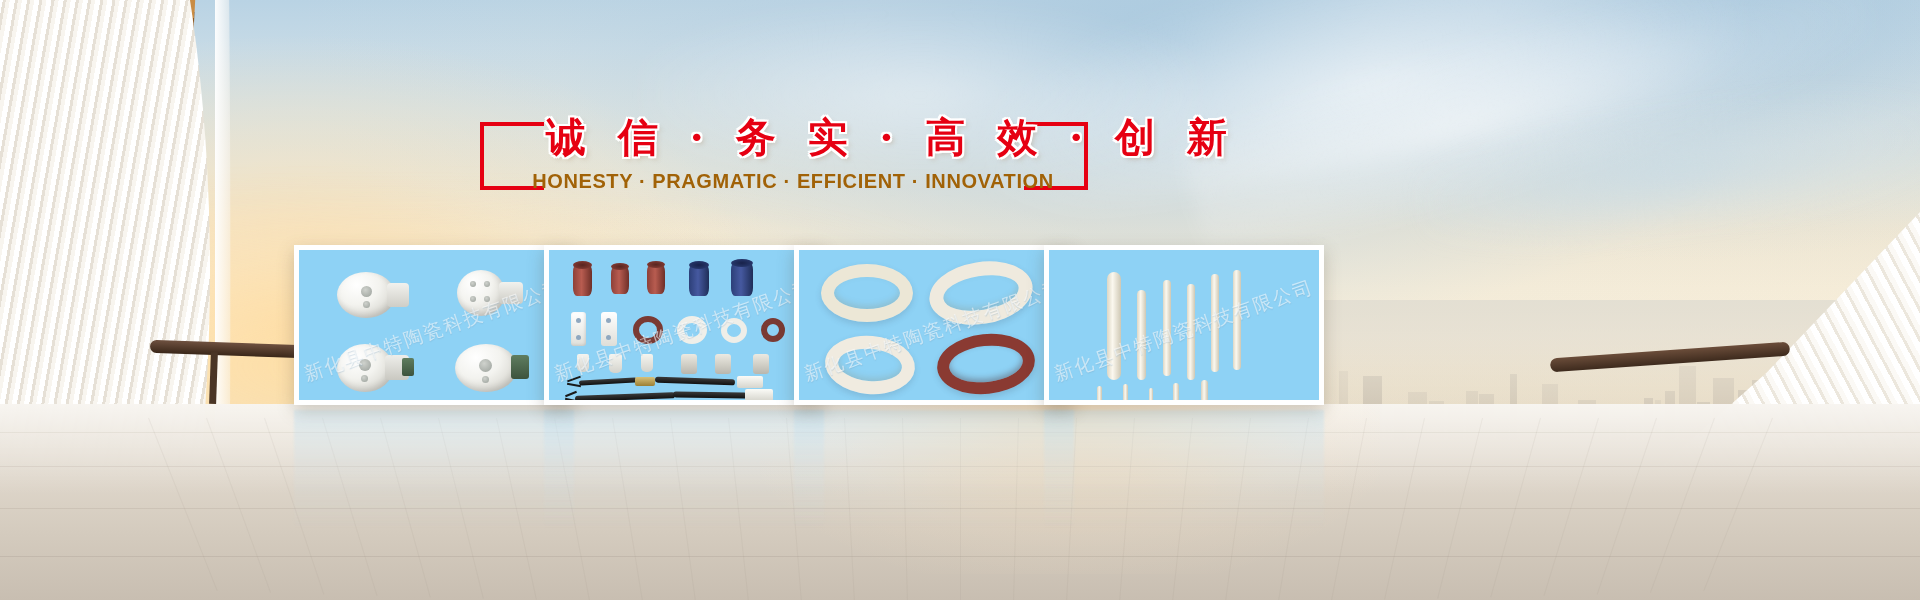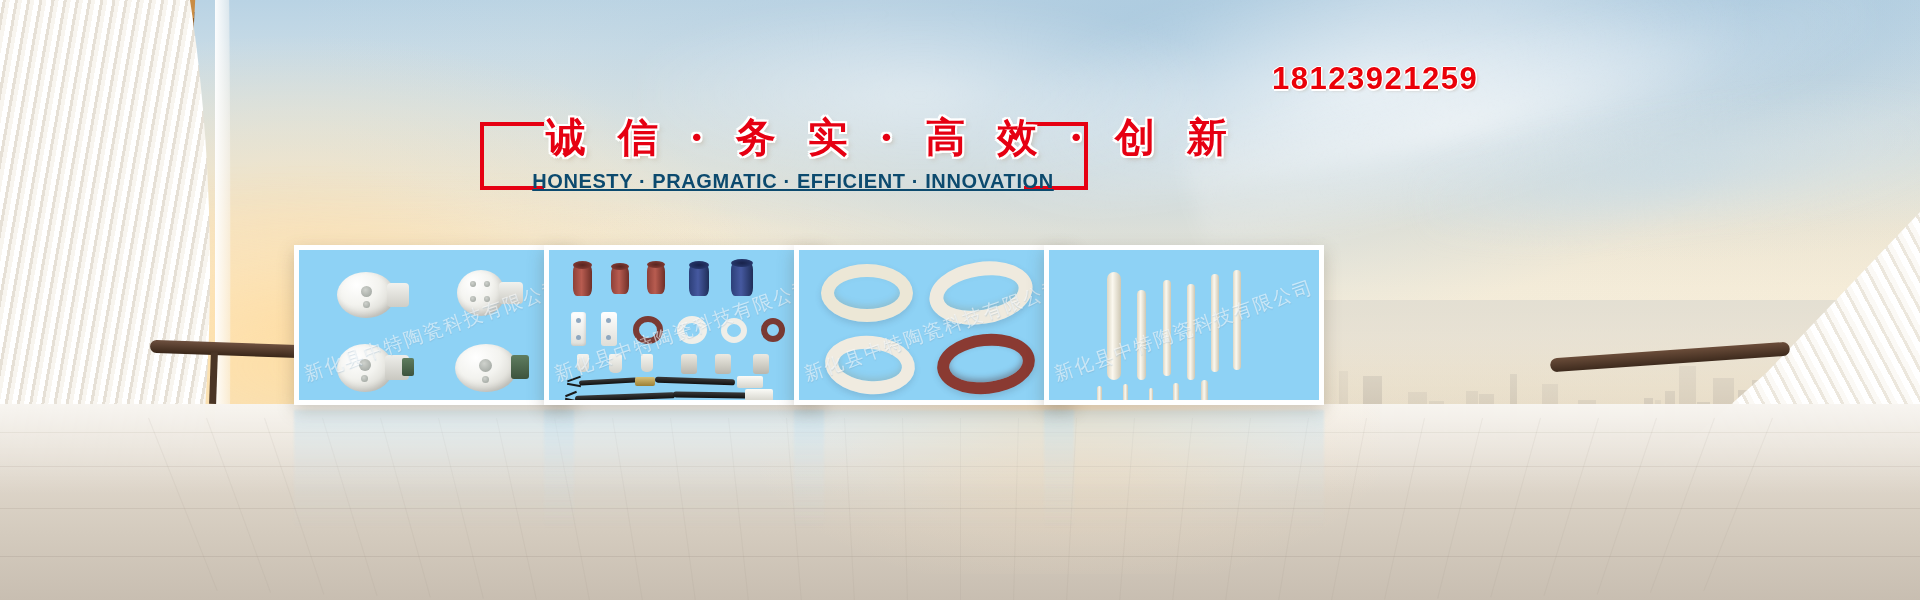--- a/index.html
+++ b/index.html
@@ -193,23 +193,22 @@
     font-size:40px;font-weight:bold;letter-spacing:9px;color:#e60012;
     font-family:"DejaVu Serif","Liberation Serif",serif;
     text-shadow:
       2px 0 0 #fff,-2px 0 0 #fff,0 2px 0 #fff,0 -2px 0 #fff,
       2px 2px 0 #fff,-2px 2px 0 #fff,2px -2px 0 #fff,-2px -2px 0 #fff,
       3px 3px 5px rgba(160,120,80,0.35);
     white-space:nowrap;
   }
   .en{
     position:absolute;left:508px;top:170px;width:570px;text-align:center;
-    font-size:20px;font-weight:bold;letter-spacing:0.6px;color:#0c4a6e;
+    font-size:20px;font-weight:bold;letter-spacing:0.6px;color:#a16207;
     white-space:nowrap;
-    text-decoration:underline;
   }
 
   
   .contact{position:absolute;left:1272px;top:55px;width:320px;}
   .c1{
     font-size:21px;font-weight:bold;color:#e60012;letter-spacing:1px;
     white-space:nowrap;font-family:"DejaVu Sans",sans-serif;
     text-shadow:1px 0 0 #fff,-1px 0 0 #fff,0 1px 0 #fff,0 -1px 0 #fff;
   }
   .c2{
@@ -449,16 +448,15 @@
 
     <div class="bracket" style="left:1024px;top:122px;width:64px;height:4px;background:#e60012;"></div>
     <div class="bracket" style="left:1084px;top:122px;width:4px;height:68px;background:#e60012;"></div>
     <div class="bracket" style="left:1024px;top:186px;width:64px;height:4px;background:#e60012;"></div>
 
     <div class="cn">诚 信 · 务 实 · 高 效 · 创 新</div>
     <div class="en">HONESTY · PRAGMATIC · EFFICIENT · INNOVATION</div>
   </div>
 
   <div class="contact">
-    <div class="c3">18123921259</div>
   </div>
 
 </div>
 
 </body></html>

